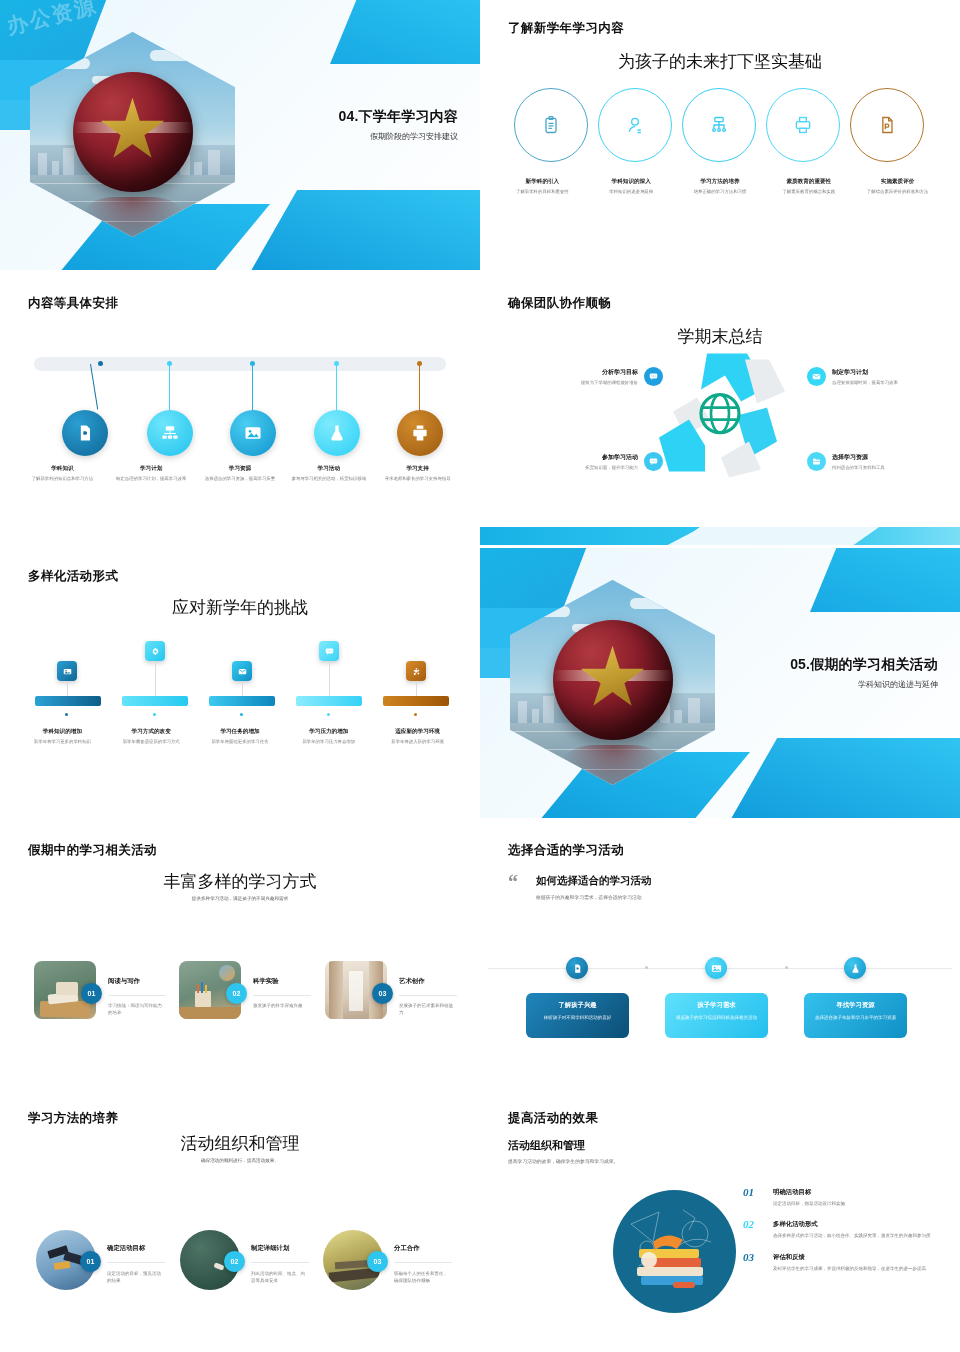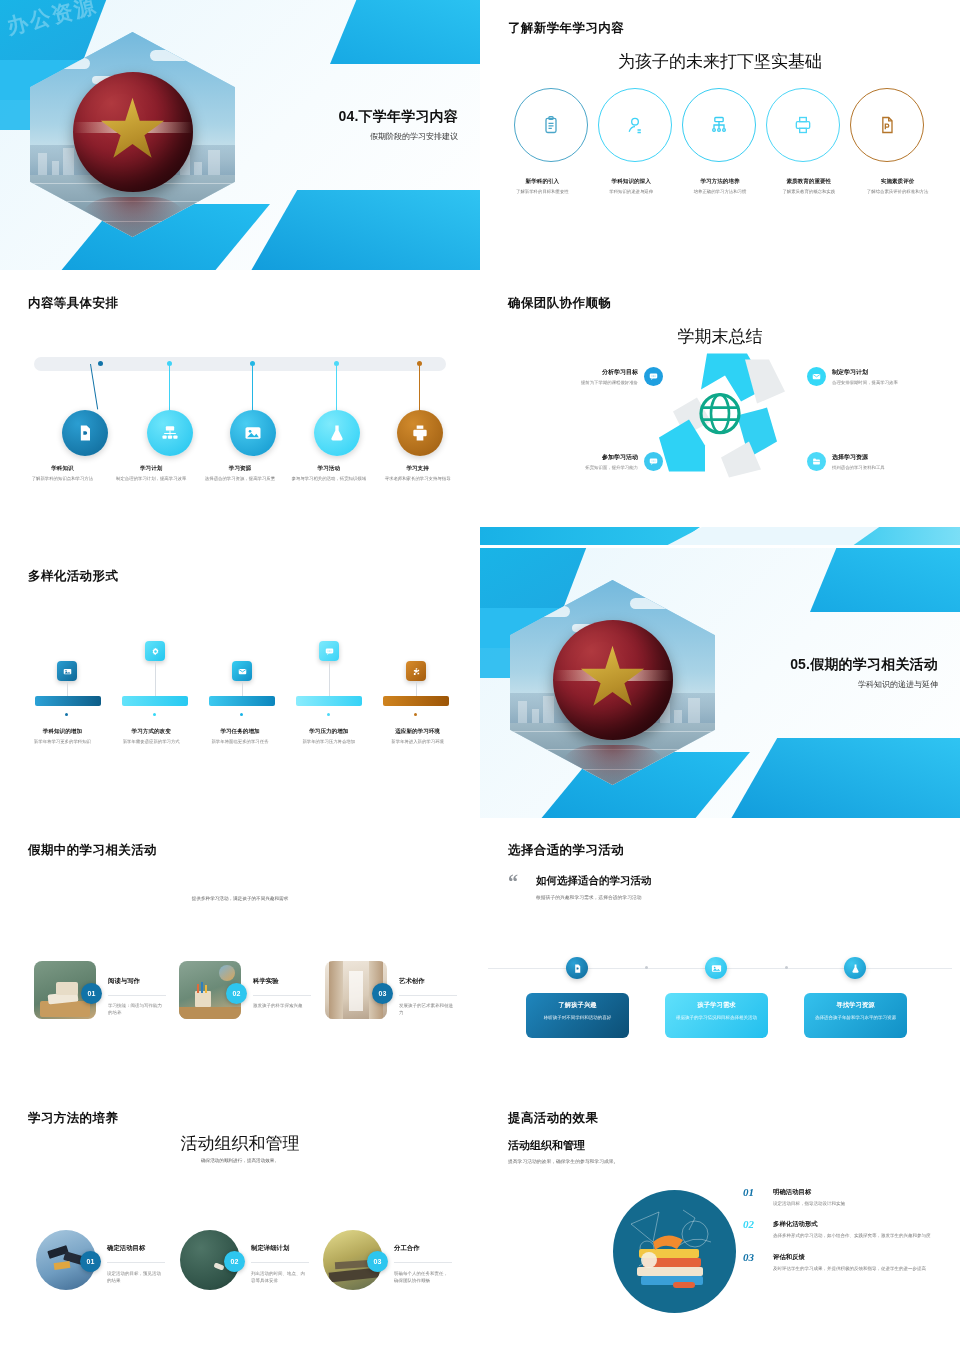--- a/index.html
+++ b/index.html
@@ -415,20 +415,21 @@
 
     <div class="s4-bot">
       <i style="left:0;top:4px;width:220px;height:22px;background:linear-gradient(90deg,#18b1e6,#2ec6ef);clip-path:polygon(0 0,100% 0,86% 100%,0 100%)"></i>
       <i style="left:180px;top:4px;width:300px;height:22px;background:#eaf7fd;clip-path:polygon(14% 0,100% 0,100% 100%,0 100%)"></i>
       <i style="left:368px;top:4px;width:120px;height:22px;background:linear-gradient(90deg,#3ecbf0,#7fe0f7);clip-path:polygon(26% 0,100% 0,100% 100%,0 100%)"></i>
     </div>
   </div>
 
   <div class="slide s5">
     <div class="s-title">多样化活动形式</div>
+    <div class="s-sub" style="top:48px">应对新学年的挑战</div>
 
     <div class="bk-ic" style="left:57px;top:113px;background:linear-gradient(135deg,#2b9ed2,#0e6796)">
       <svg viewBox="0 0 24 24">
           <rect x="2" y="5" width="20" height="14" rx="2"></rect>
           <circle cx="8" cy="10" r="1.8" fill="#1273a8"></circle>
           <path d="M4 17l5-5 4 4 3-3 4 4z" fill="#1273a8"></path>
         </svg>
     </div>
     <div class="bk-line" style="left:67px;top:133px;height:18px"></div>
     <div class="bk-bar" style="left:35px;top:148px;width:66px;background:linear-gradient(90deg,#2ba1d6,#0d5d88)"></div>
@@ -531,20 +532,21 @@
       <div class="hx-refl"></div>
     </div>
     <div class="cv-title">
       <div class="t">05.假期的学习相关活动</div>
       <div class="st">学科知识的递进与延伸</div>
     </div>
   </div>
 
   <div class="slide s7">
     <div class="s-title">假期中的学习相关活动</div>
+    <div class="s-sub" style="top:48px">丰富多样的学习方式</div>
     <div class="s-desc" style="top:74px">提供多种学习活动，满足孩子的不同兴趣和需求</div>
 
     <div class="ph" style="left:34px;top:139px;background:linear-gradient(160deg,#7d9a86,#5f7f6b 55%,#c8a777 100%)">
       <div style="position:absolute;left:6px;bottom:2px;width:50px;height:16px;background:#c79b5e;border-radius:2px"></div>
       <div style="position:absolute;left:14px;bottom:16px;width:30px;height:10px;background:#efe7d8;border-radius:2px;transform:rotate(-6deg)"></div>
       <div style="position:absolute;left:22px;bottom:24px;width:22px;height:13px;background:#e7dcc7;border-radius:2px"></div>
     </div>
     <div class="badge" style="left:81px;top:161px;background:#1273a8">01</div>
     <div class="pc-h" style="left:108px;top:155px">阅读与写作</div>
     <div class="pc-rule" style="left:108px;top:173px;width:58px"></div>

